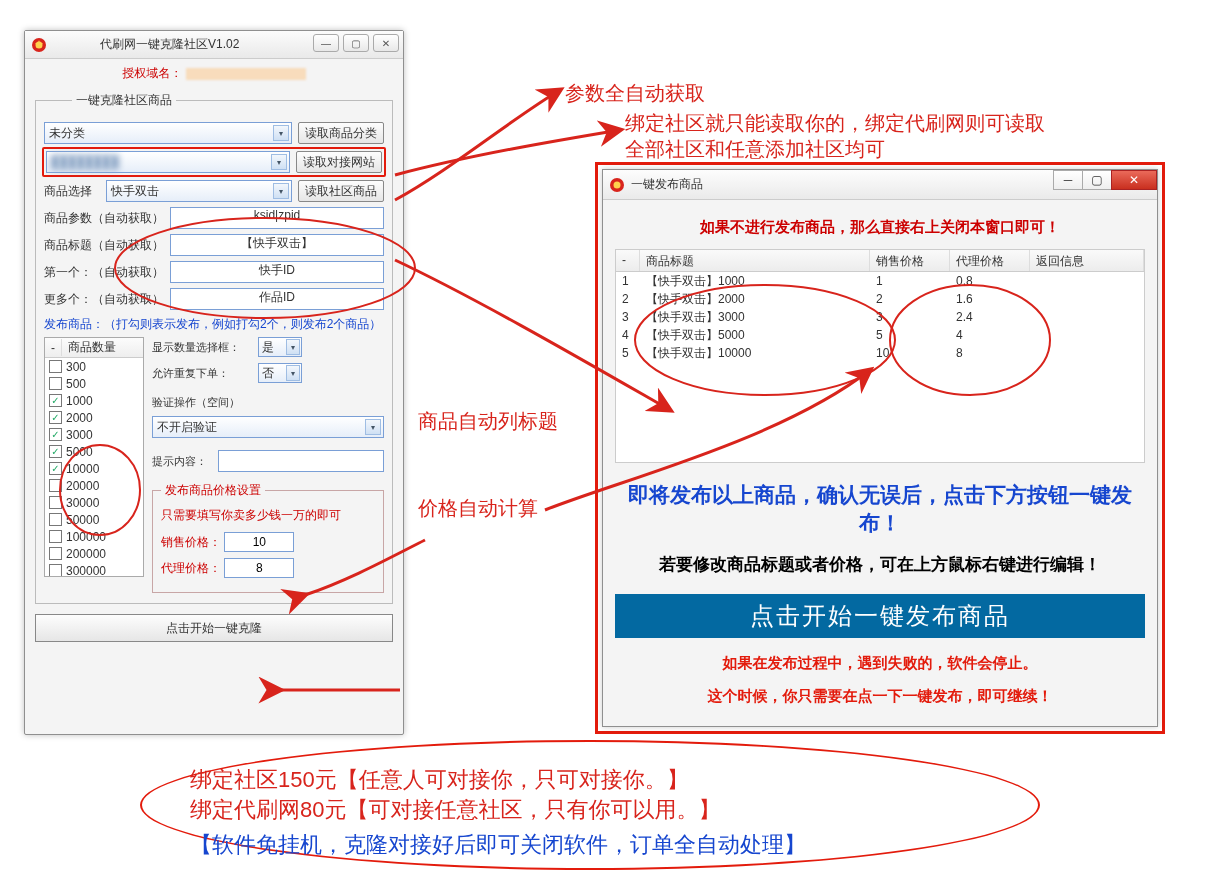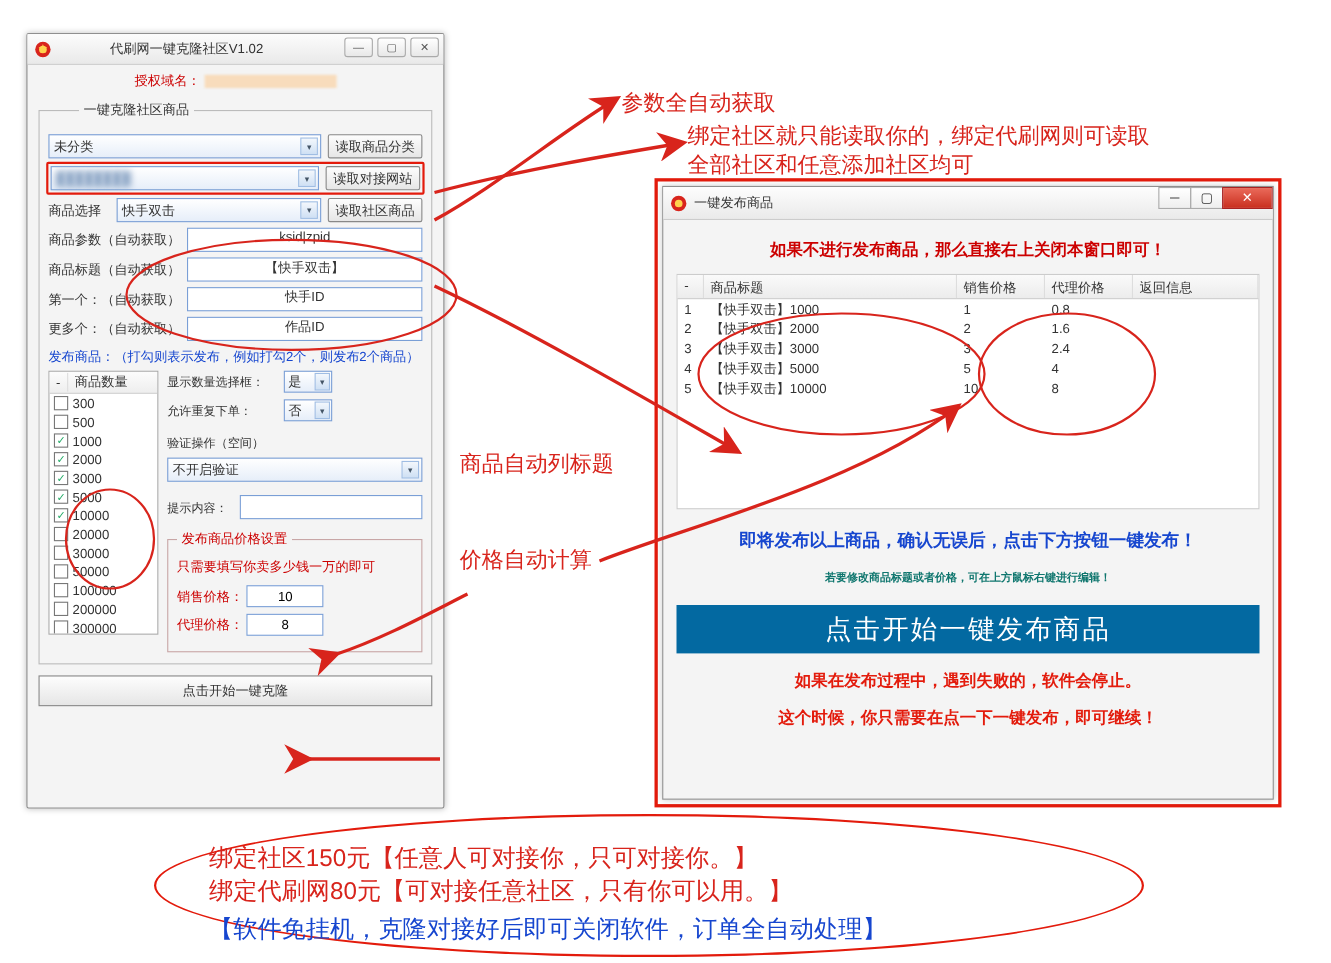--- a/index.html
+++ b/index.html
@@ -66,22 +66,22 @@
   .winbtn2 { width:30px; height:20px; border:1px solid #aaa; background:linear-gradient(#fff,#eee); margin-left:-1px; display:flex; align-items:center; justify-content:center; font-size:12px; font-family:Arial; }
   .winbtn2.close { background:linear-gradient(#ea6a5a,#c92f1f); color:#fff; width:46px; border-color:#a22; }
   .win2 .notice1 { text-align:center; color:#cc0000; font-weight:bold; font-size:15px; padding:18px 10px 12px; }
   .tbl { margin:0 12px; border:1px solid #ccc; background:#fff; font-size:12px; }
   .tbl .thead { display:flex; height:22px; background:linear-gradient(#fafafa,#ececec); border-bottom:1px solid #ccc; }
   .tbl .th { padding:3px 6px; border-right:1px solid #ddd; }
   .tbl .tr { display:flex; height:18px; align-items:center; }
   .tbl .td { padding:0 6px; }
   .col0 { width:24px; } .col1 { width:230px; } .col2 { width:80px; } .col3 { width:80px; } .col4 { flex:1; }
 
-  .blue-msg { color:#1646cf; font-weight:bold; text-align:center; font-size:16px; margin:18px 10px 8px; }
-  .green-msg { color:#0f766e; font-weight:bold; text-align:center; font-size:10px; margin:8px 10px 12px; }
+  .blue-msg { color:#1646cf; font-weight:bold; text-align:center; font-size:21px; margin:18px 10px 8px; }
+  .green-msg { color:#000000; font-weight:bold; text-align:center; font-size:17px; margin:8px 10px 12px; }
   .darkbtn { margin:6px 12px; height:44px; background:#0369a1; color:#fff; font-size:24px; display:flex; align-items:center; justify-content:center; letter-spacing:2px; }
   .red-msg { color:#e31b0c; font-weight:bold; text-align:center; font-size:15px; margin:10px 10px 4px; }
 
   
   .ann { position:absolute; font-size:20px; font-weight:400; white-space:nowrap; }
   .ann.red { color:#d8241c; }
   .ann.b120 { color:#1646cf; font-size:22px; }
   .ann.big-red { color:#d8241c; font-size:22px; }
 
   

